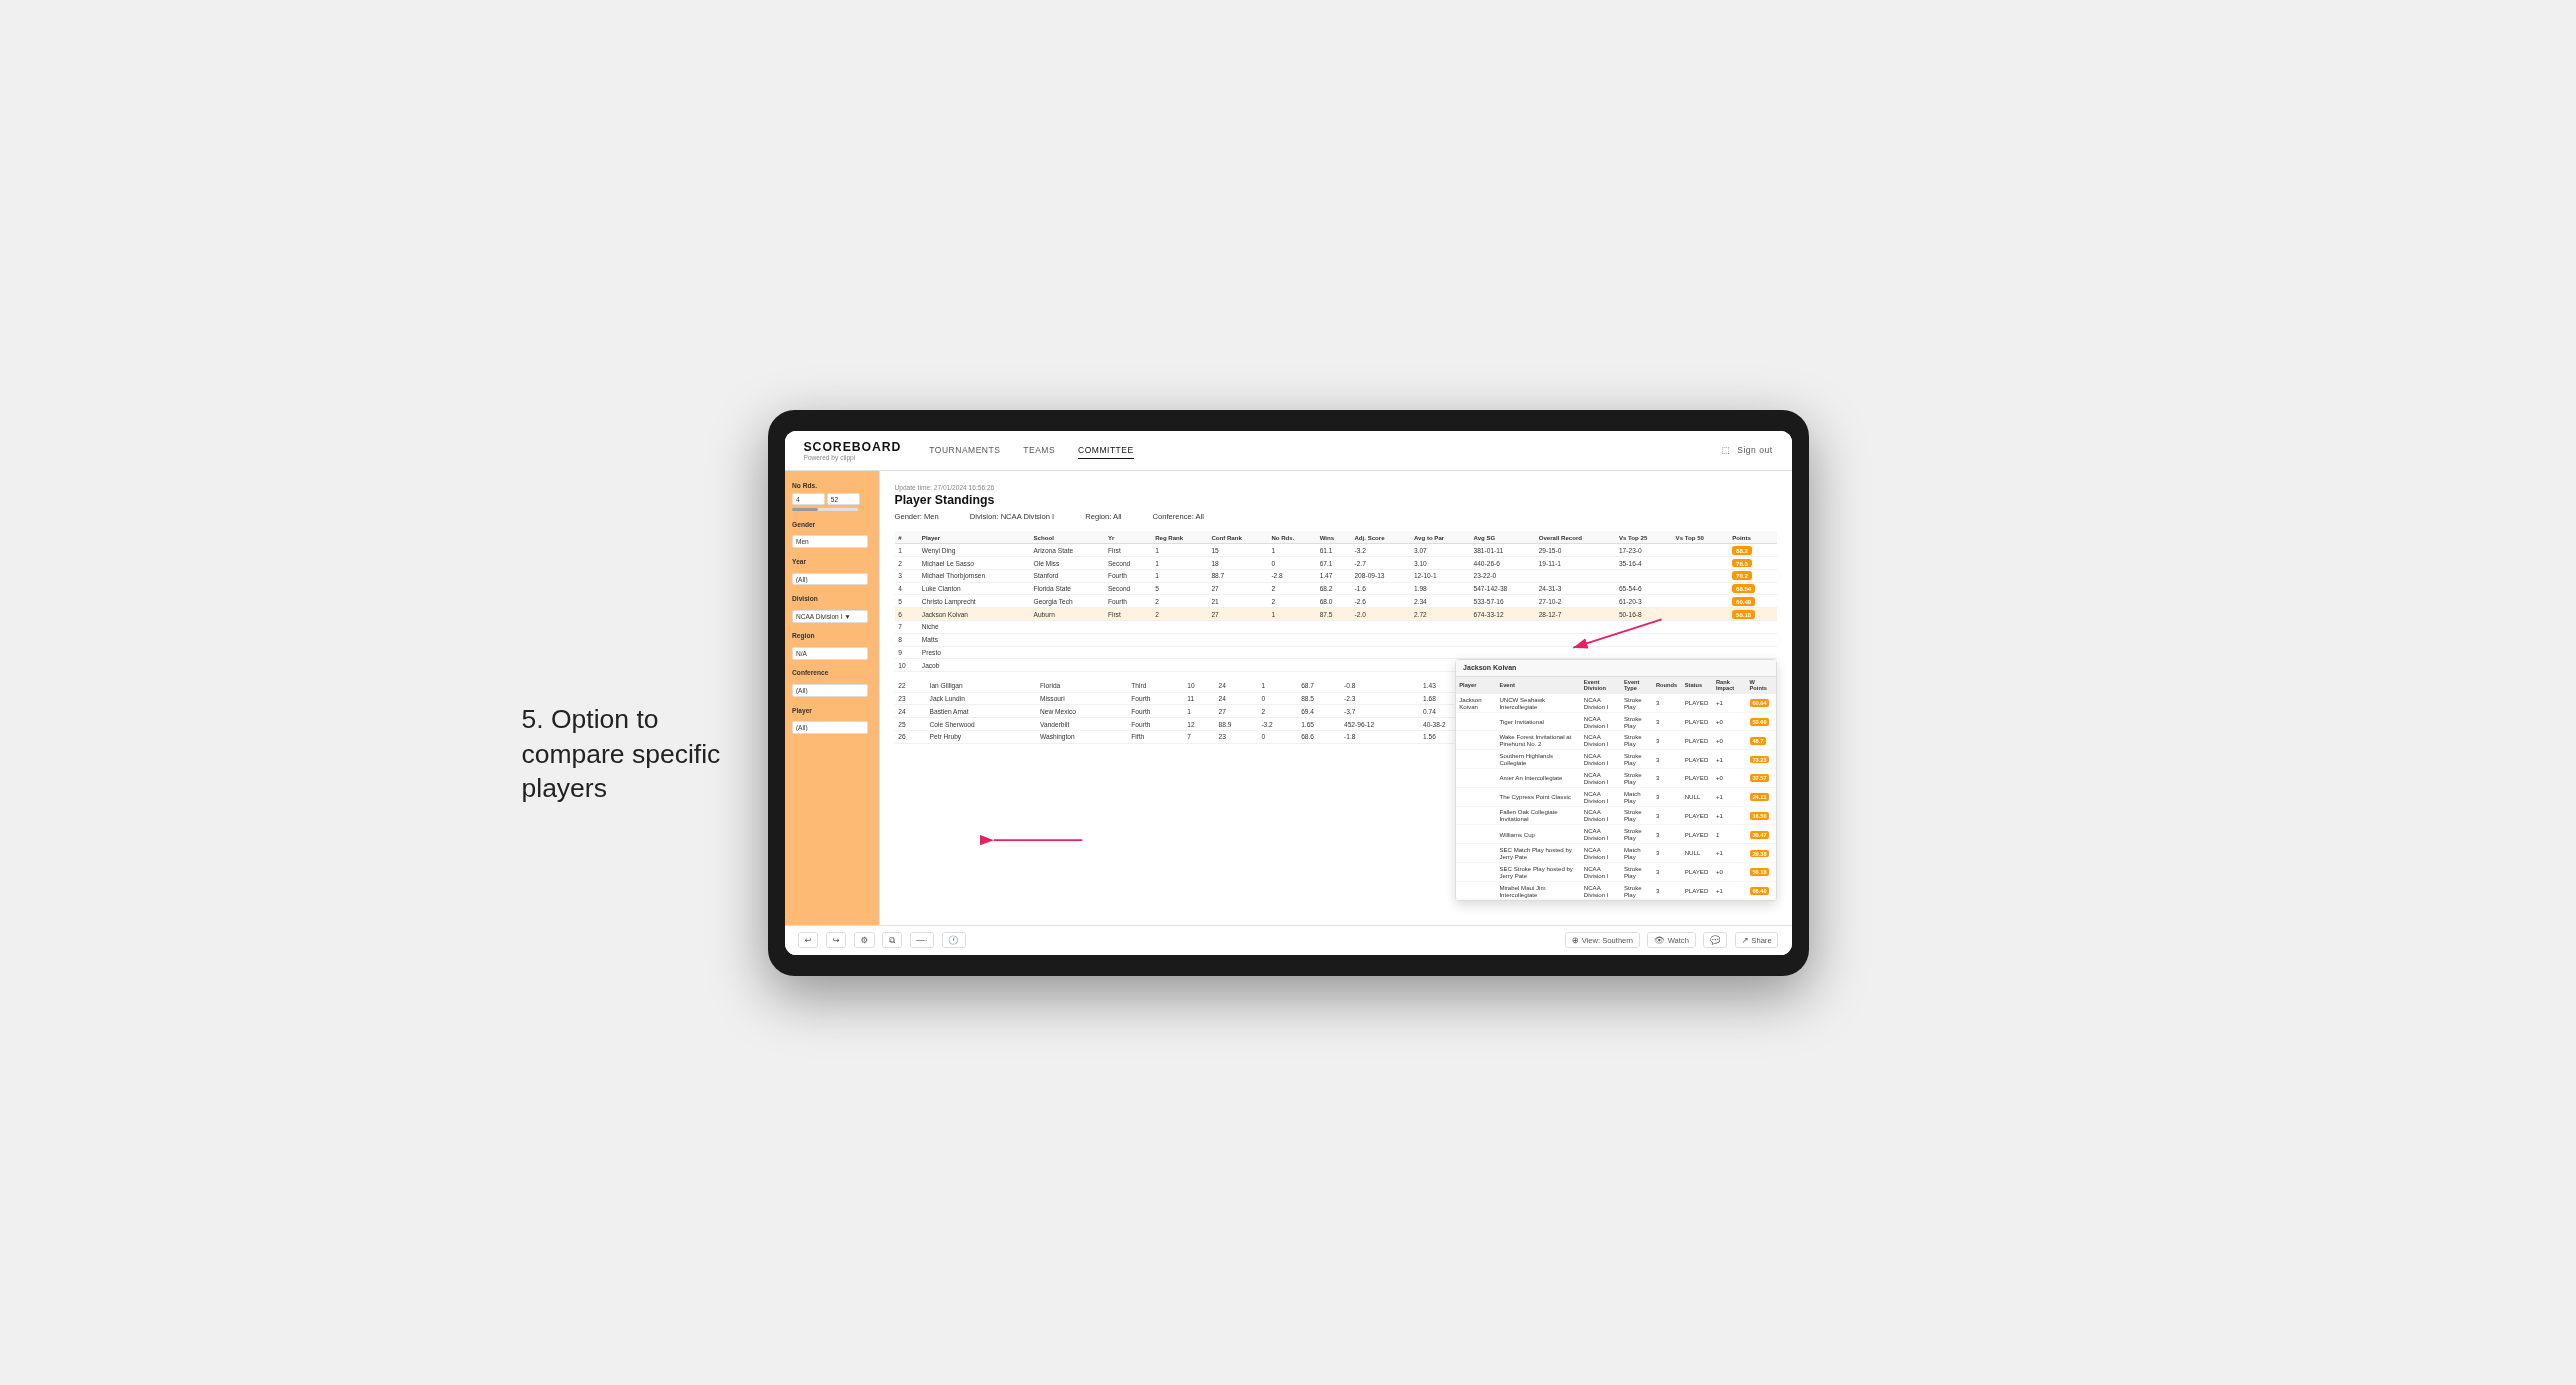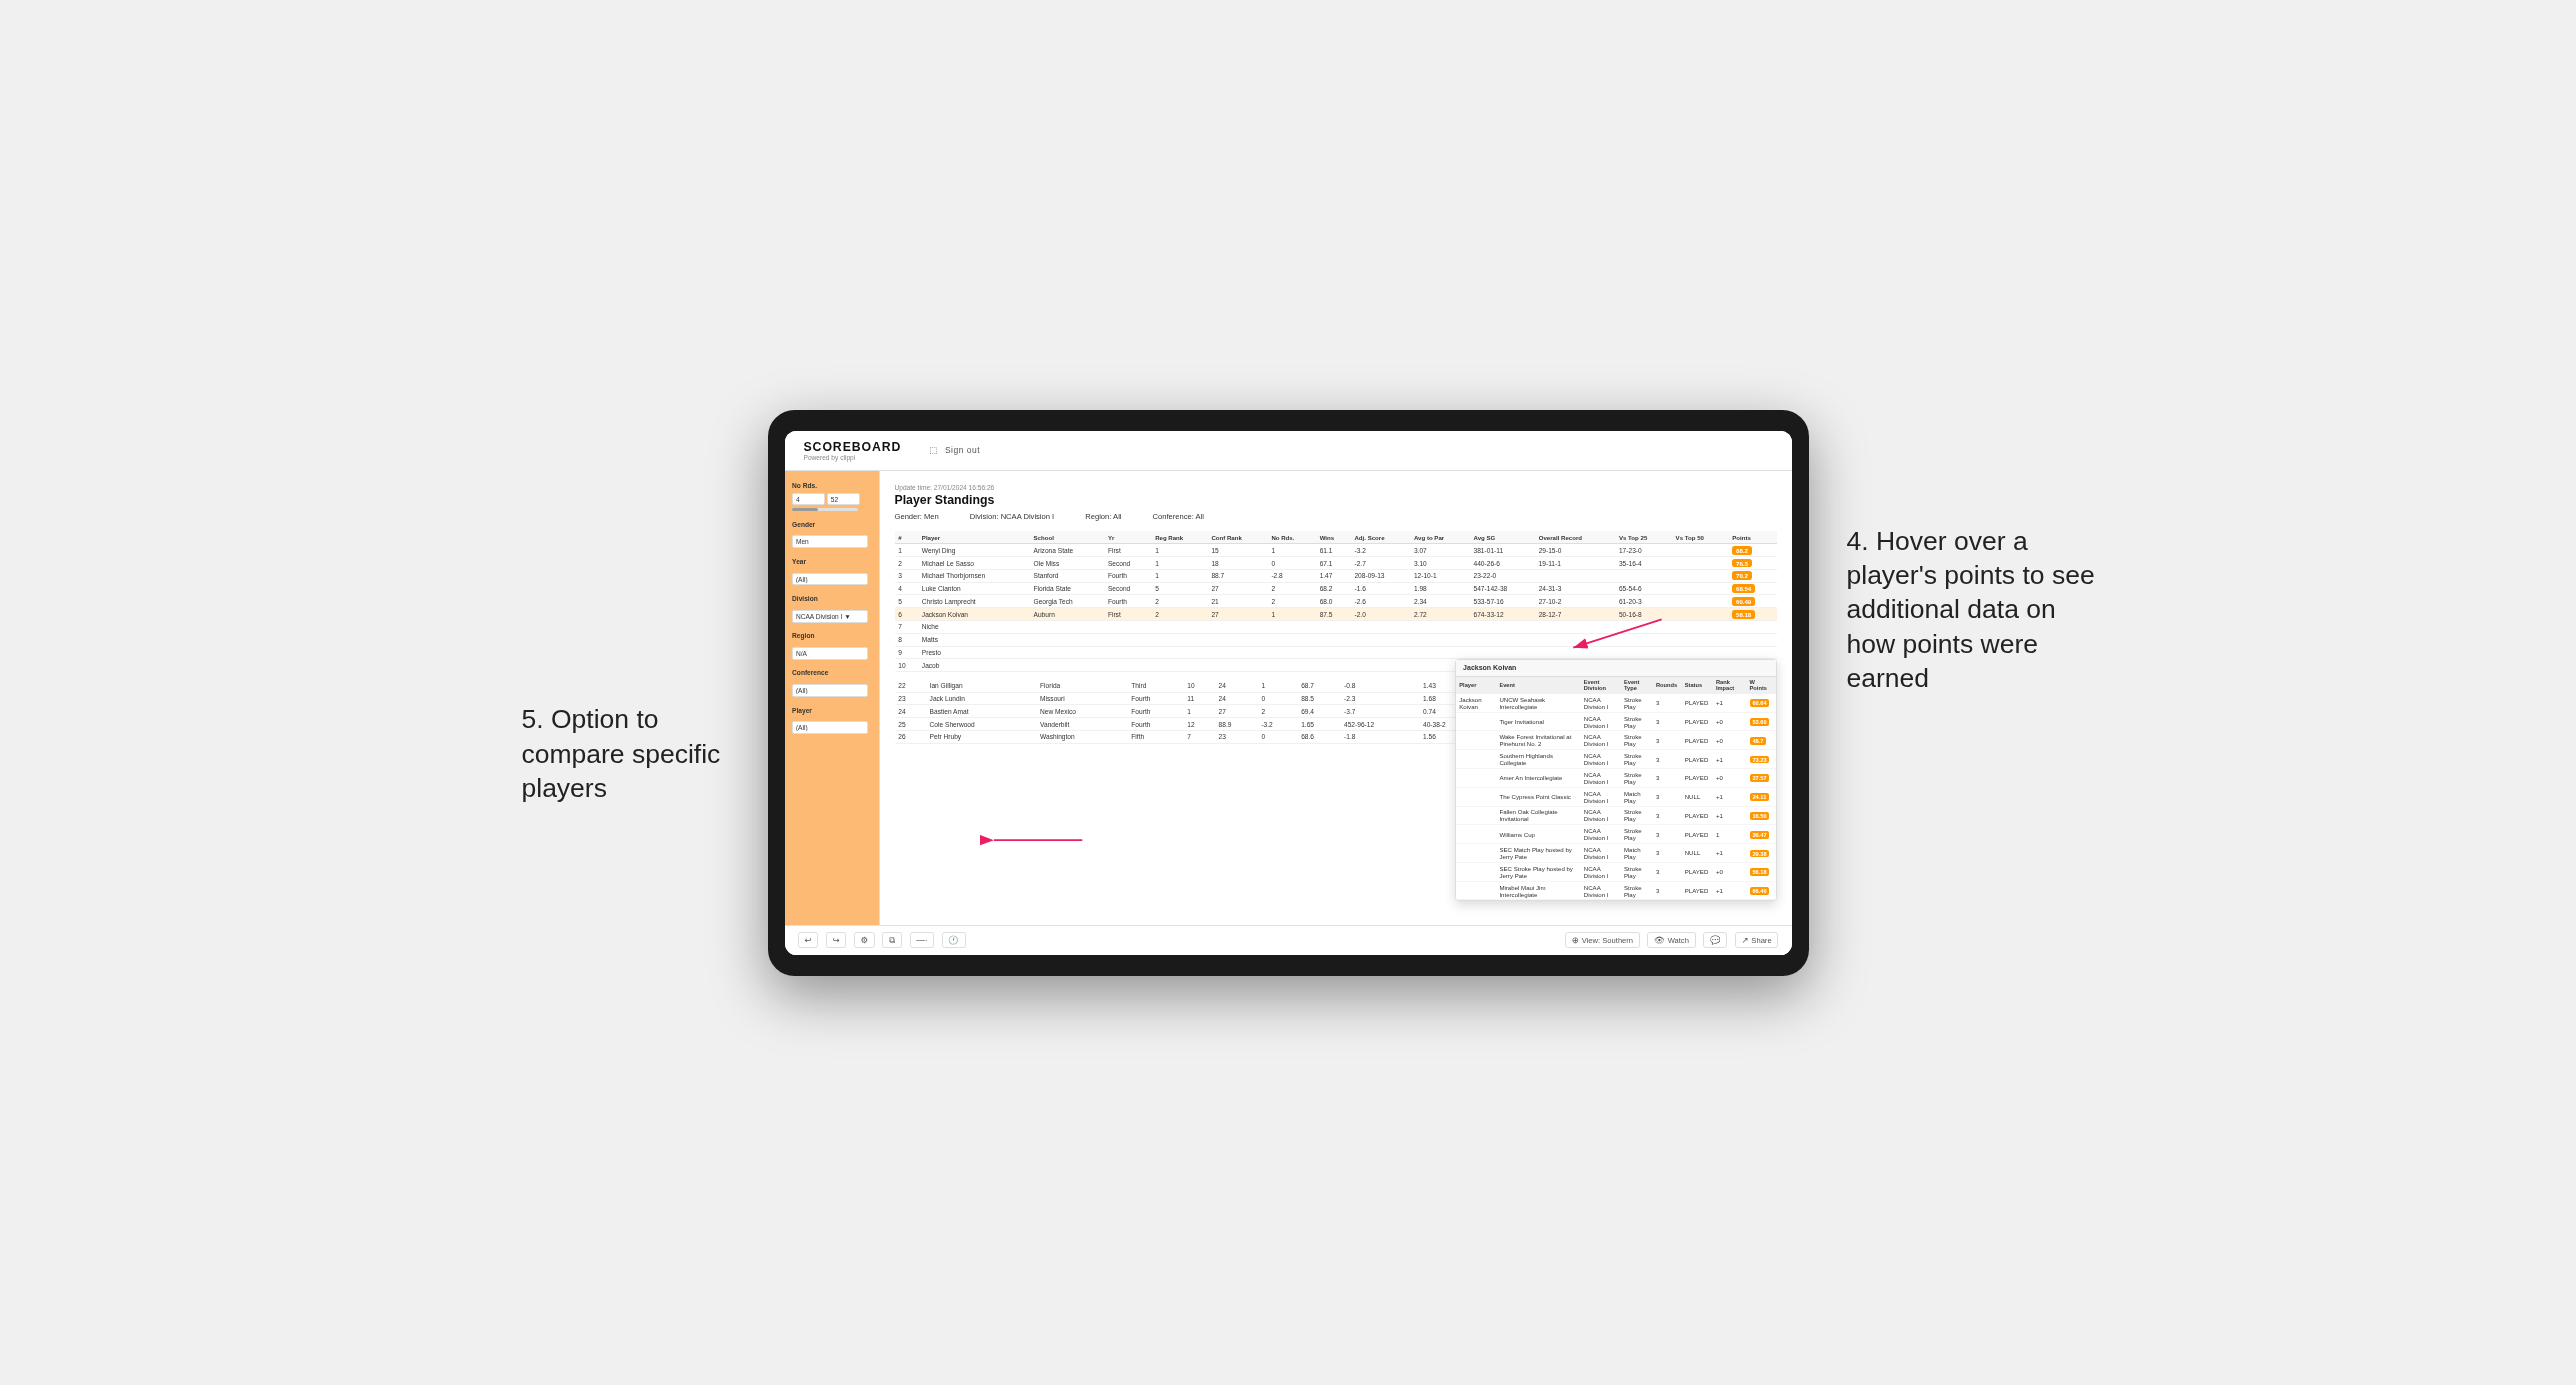--- a/index.html
+++ b/index.html
@@ -387,41 +387,45 @@
       margin-bottom: 3.8px;
     }
   </style>
 </head>
 <body>
 
 <div class="outer-wrapper">
 
   <div class="annotation annotation-left">5. Option to compare specific players</div>
 
-  <div class="annotation annotation-right">4. Hover over a player's points to see additional data on how points were earned</div>
 
   <svg class="annotation-arrow" style="position:absolute; left:0; top:0; width:100%; height:100%; pointer-events:none; overflow:visible;" viewBox="0 0 1100 634" width="1041" height="600">
 
     <defs>
       <marker id="arrowhead-right" markerWidth="8" markerHeight="6" refX="8" refY="3" orient="auto">
         <polygon points="0 0, 8 3, 0 6" fill="#e91e63"></polygon>
       </marker>
       <marker id="arrowhead-left" markerWidth="8" markerHeight="6" refX="0" refY="3" orient="auto">
         <polygon points="8 0, 0 3, 8 6" fill="#e91e63"></polygon>
       </marker>
     </defs>
   </svg>
 
   <div class="tablet">
     <div class="tablet-screen">
 
       <div class="app-header">
         <div class="logo-area">
           <span class="logo-text">SCOREBOARD</span>
           <span class="logo-powered">Powered by clippi</span>
+        </div>
+        <div class="main-nav">
+          <span class="main-nav-item">TOURNAMENTS</span>
+          <span class="main-nav-item">TEAMS</span>
+          <span class="main-nav-item active">COMMITTEE</span>
         </div>
         <div class="header-right">
           <span>⬚</span>
           <span class="main-nav-item">Sign out</span>
         </div>
       </div>
 
 
       <div class="main-content">
 

